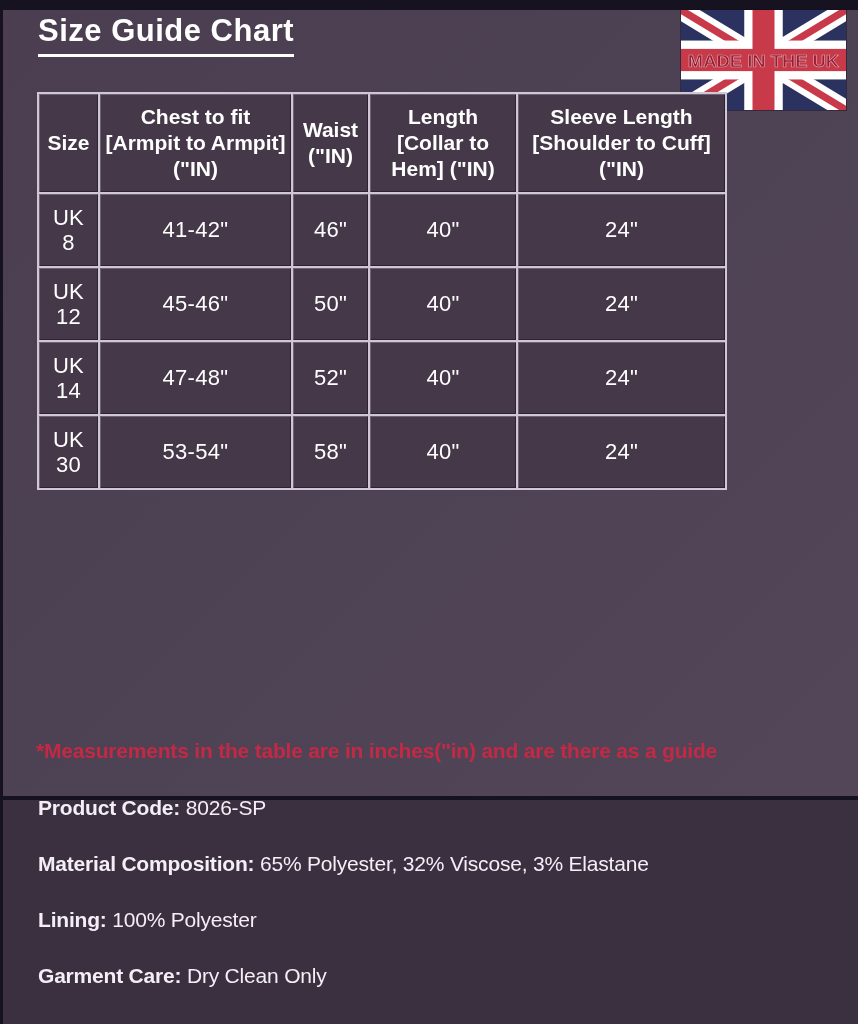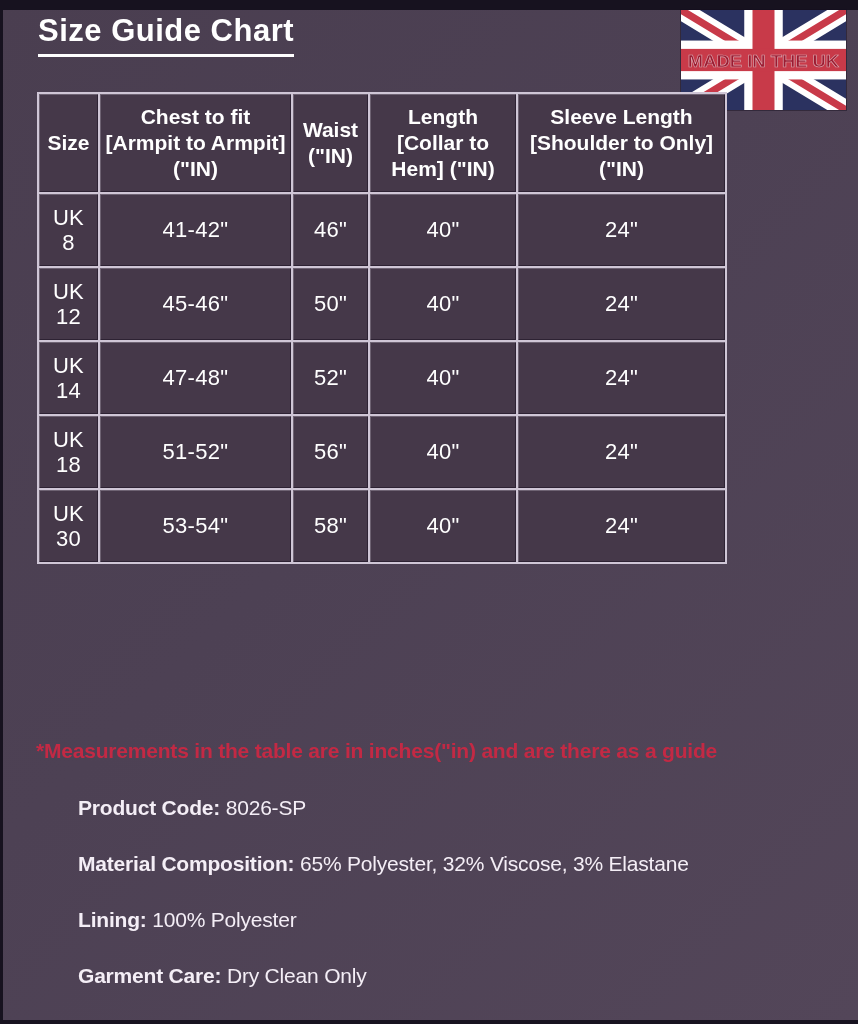--- a/index.html
+++ b/index.html
@@ -5,21 +5,21 @@
   * { box-sizing: border-box; margin: 0; padding: 0; }
   html, body { width: 858px; height: 1024px; }
   body {
     font-family: "Liberation Sans", sans-serif;
     background: #3a3040;
     overflow: hidden;
   }
   #page {
     position: relative;
     width: 858px;
-    height: 1024px;
+    height: 800px;
     background: linear-gradient(135deg, #4a3e50 0%, #4d4154 45%, #534659 100%);
     color: #f4eef6;
   }
   
   .edge { position: absolute; background: #17121f; }
   .edge-top    { top: 0; left: 0; width: 858px; height: 10px; }
   .edge-left   { top: 0; left: 0; width: 3px;  height: 1024px; }
   .edge-bottom { bottom: 0; left: 0; width: 858px; height: 4px; }
 
   
@@ -89,21 +89,21 @@
   }
 
   
   .details {
     position: absolute;
     left: 38px; top: 796px;
     font-size: 21px;
     letter-spacing: -0.2px;
   }
   .detail-line { margin-bottom: 32px; white-space: nowrap; color: #f4eef6; }
-  .detail-label { font-weight: bold; margin-left: 40px; }
+  .detail-label { font-weight: bold; }
   .detail-value { font-weight: normal; text-align: center; }
 </style>
 </head>
 <body>
 
 <div id="page">
 
   <div class="edge edge-top"></div>
   <div class="edge edge-left"></div>
   <div class="edge edge-bottom"></div>
@@ -128,21 +128,21 @@
         <col style="width:77px">
         <col style="width:148px">
         <col style="width:209px">
     </colgroup>
     <thead>
       <tr>
         <th>Size</th>
         <th>Chest to fit [Armpit to Armpit] ("IN)</th>
         <th>Waist ("IN)</th>
         <th>Length [Collar to Hem] ("IN)</th>
-        <th>Sleeve Length [Shoulder to Only] ("IN)</th>
+        <th>Sleeve Length [Shoulder to Cuff] ("IN)</th>
       </tr>
     </thead>
     <tbody>
       <tr>
         <td class="size-col"><span>UK 8</span></td>
         <td>41-42"</td>
         <td>46"</td>
         <td>40"</td>
         <td>24"</td>
       </tr>
@@ -154,27 +154,20 @@
         <td>24"</td>
       </tr>
       <tr>
         <td class="size-col"><span>UK 14</span></td>
         <td>47-48"</td>
         <td>52"</td>
         <td>40"</td>
         <td>24"</td>
       </tr>
       <tr>
-        <td class="size-col"><span>UK 18</span></td>
-        <td>51-52"</td>
-        <td>56"</td>
-        <td>40"</td>
-        <td>24"</td>
-      </tr>
-      <tr>
         <td class="size-col"><span>UK 30</span></td>
         <td>53-54"</td>
         <td>58"</td>
         <td>40"</td>
         <td>24"</td>
       </tr>
     </tbody>
   </table>
 
   <div class="note">*Measurements in the table are in inches("in) and are there as a guide</div>

